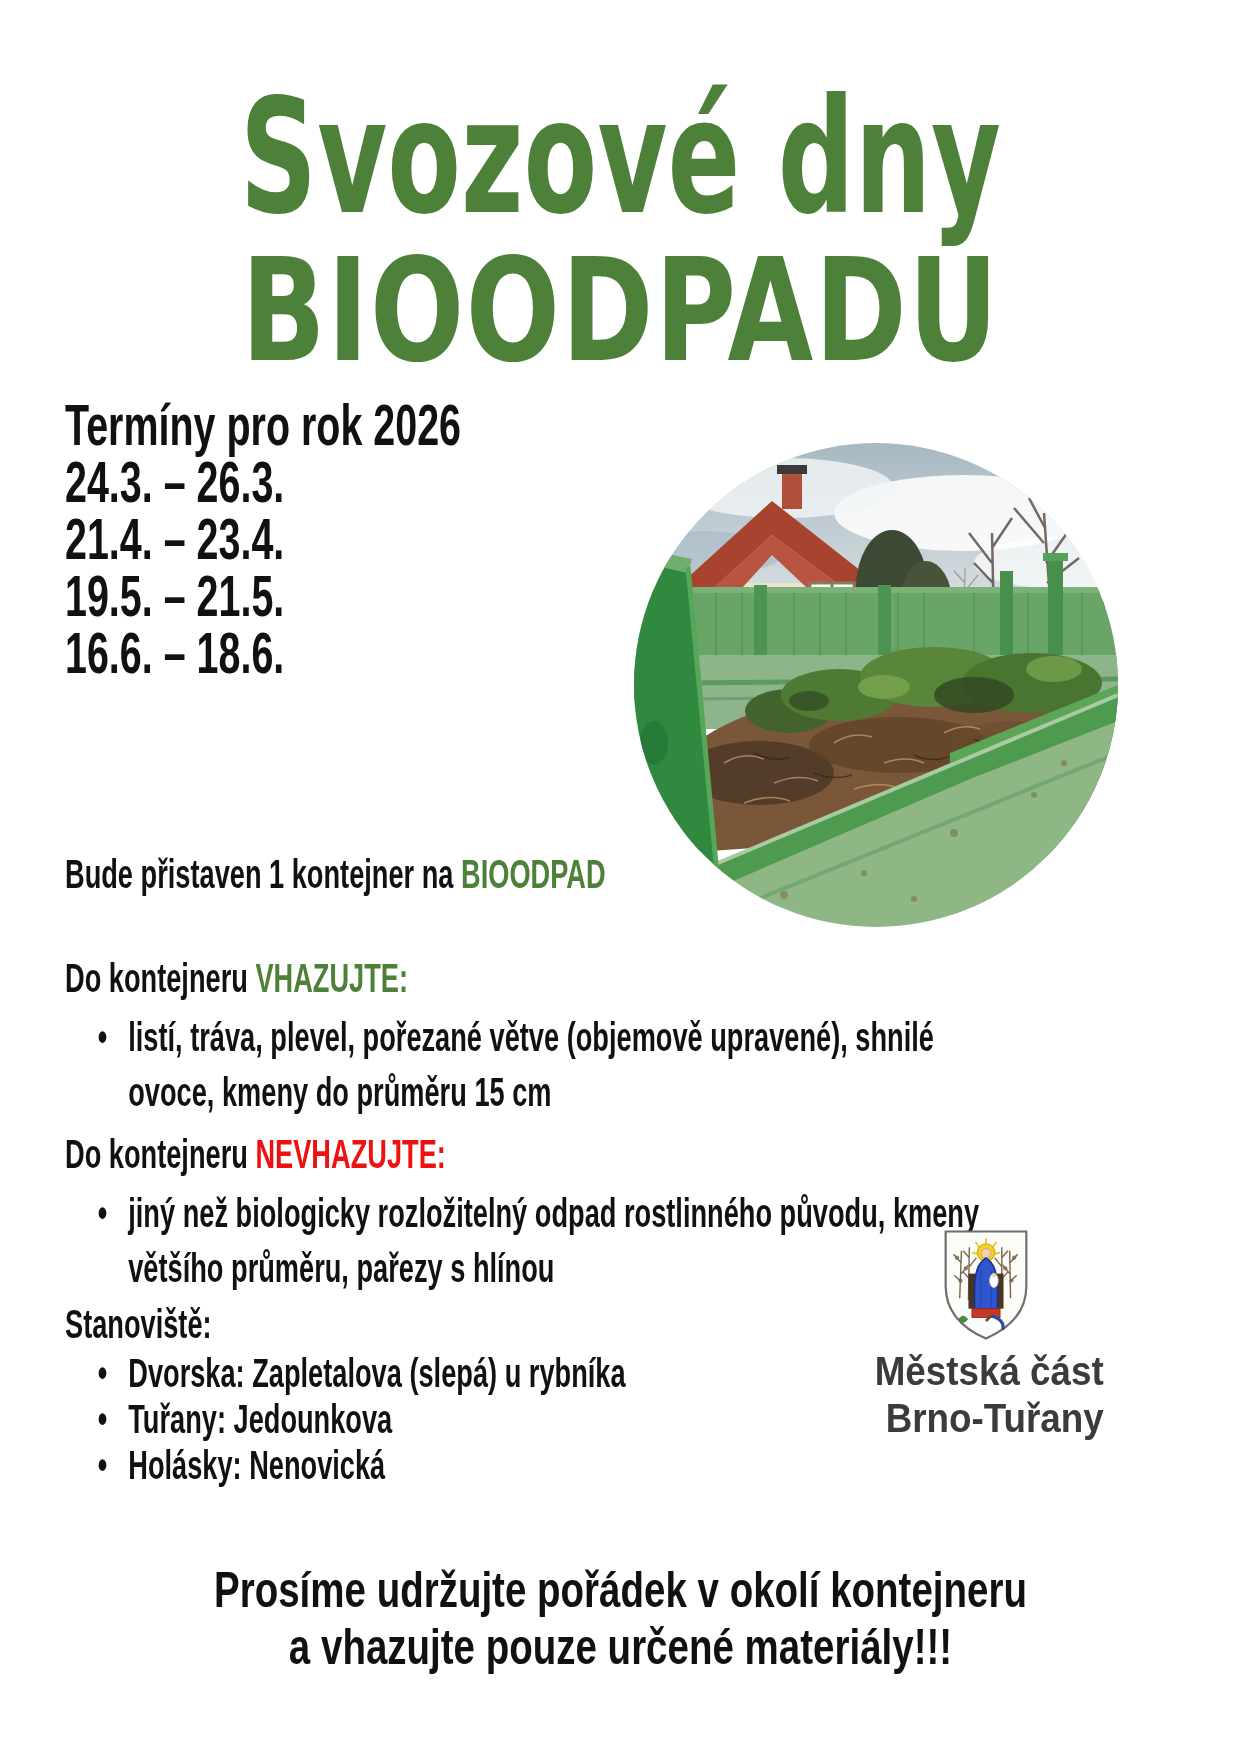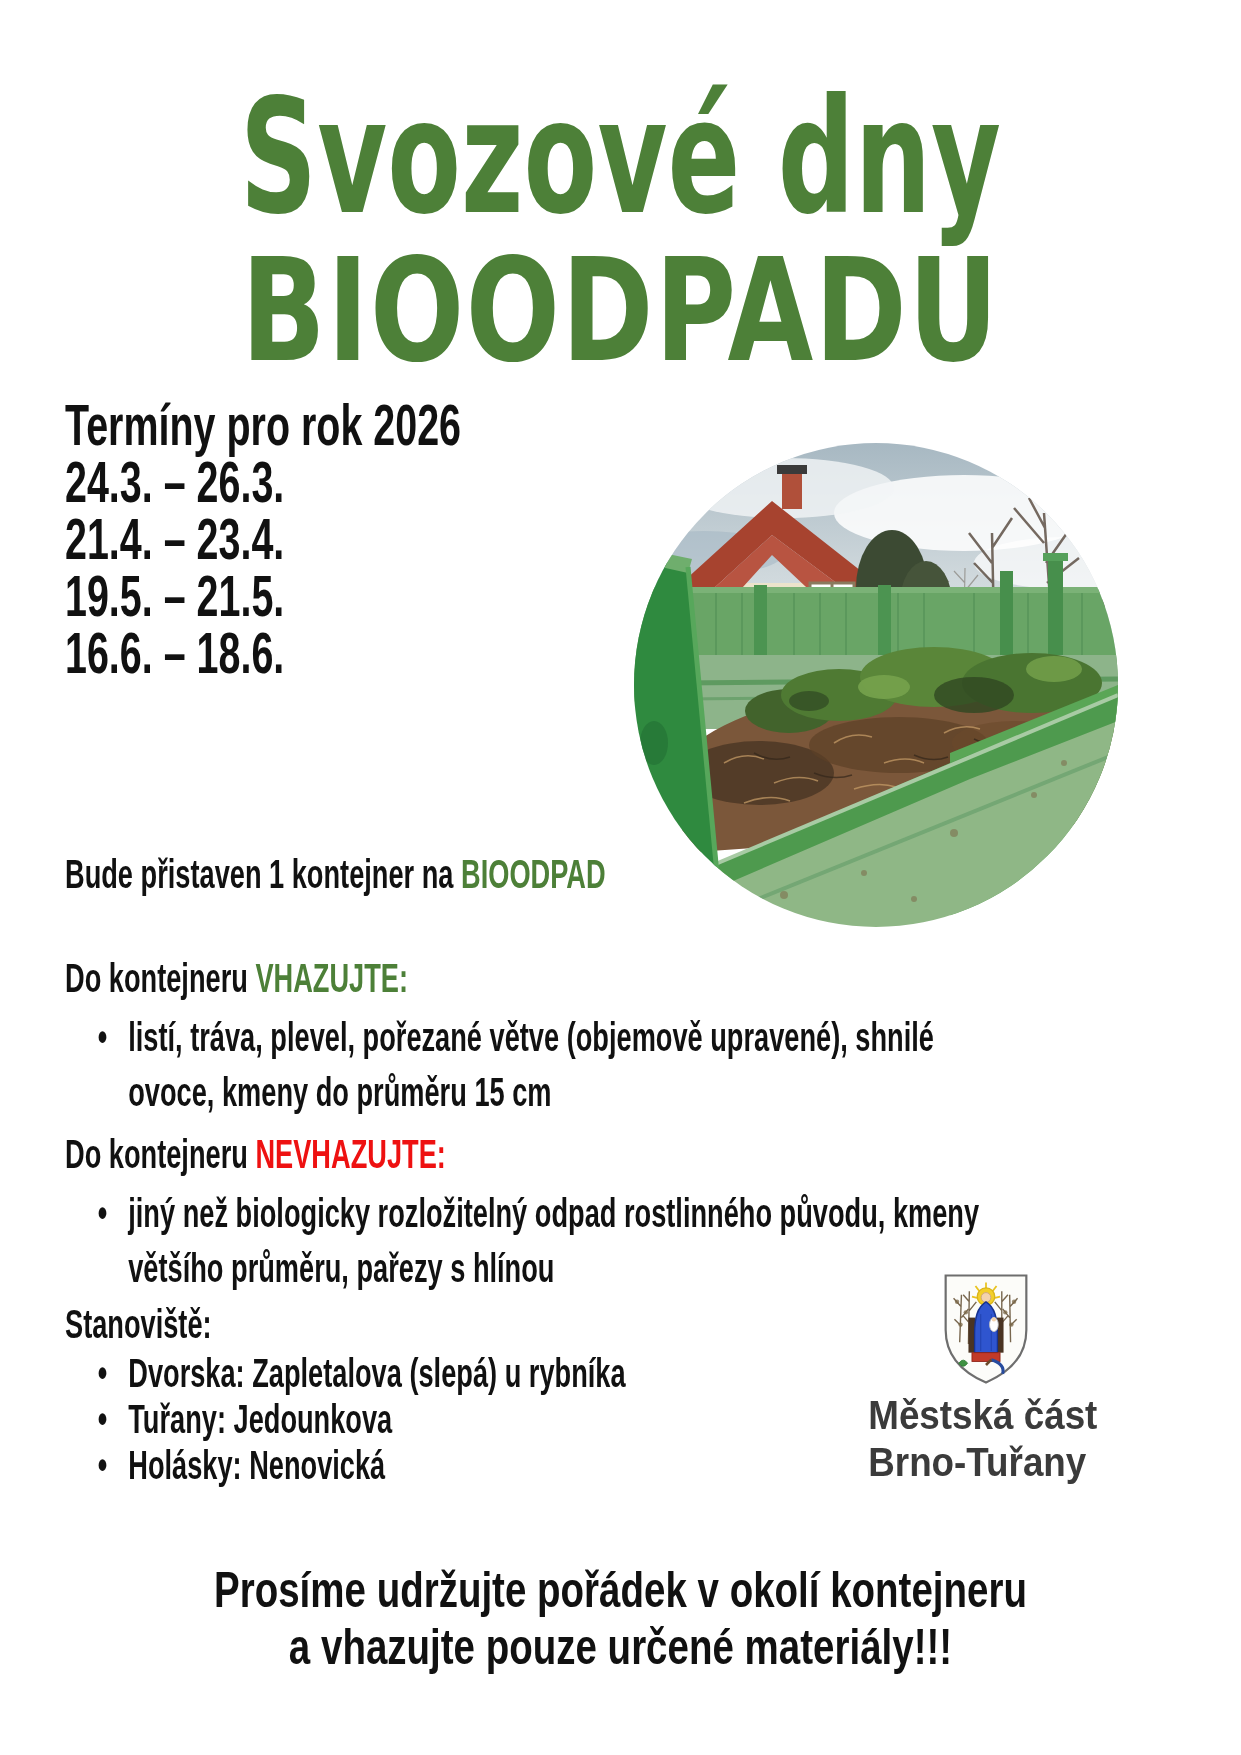--- a/index.html
+++ b/index.html
@@ -28,21 +28,21 @@
   .hl-red{color:#ee1111;}
   .blist{
     list-style:none;margin:0;padding:0;
     width:1410px;font-size:40px;line-height:55px;font-weight:700;
     transform:scaleX(0.68);transform-origin:0 0;white-space:normal;
   }
   .blist li{position:relative;padding-left:93px;}
   .blist li::before{content:"•";position:absolute;left:48px;top:0;}
   .loclist{width:1100px;line-height:46px;}
   
-  .logo{left:858px;top:1272px;width:256px;text-align:left;}
+  .logo{left:858px;top:1228px;width:256px;text-align:right;}
   .logo svg{display:block;margin:0 auto;}
   .logo-text{
     margin-top:6px;font-size:40px;line-height:47px;font-weight:700;color:#3b3b3b;
     transform:scaleX(0.92);transform-origin:50% 0;white-space:nowrap;
   }
   
   .footer{
     left:0;top:1562px;width:100%;text-align:center;
     font-size:50px;line-height:57px;font-weight:700;
     transform:scaleX(0.77);transform-origin:50% 0;white-space:nowrap;

